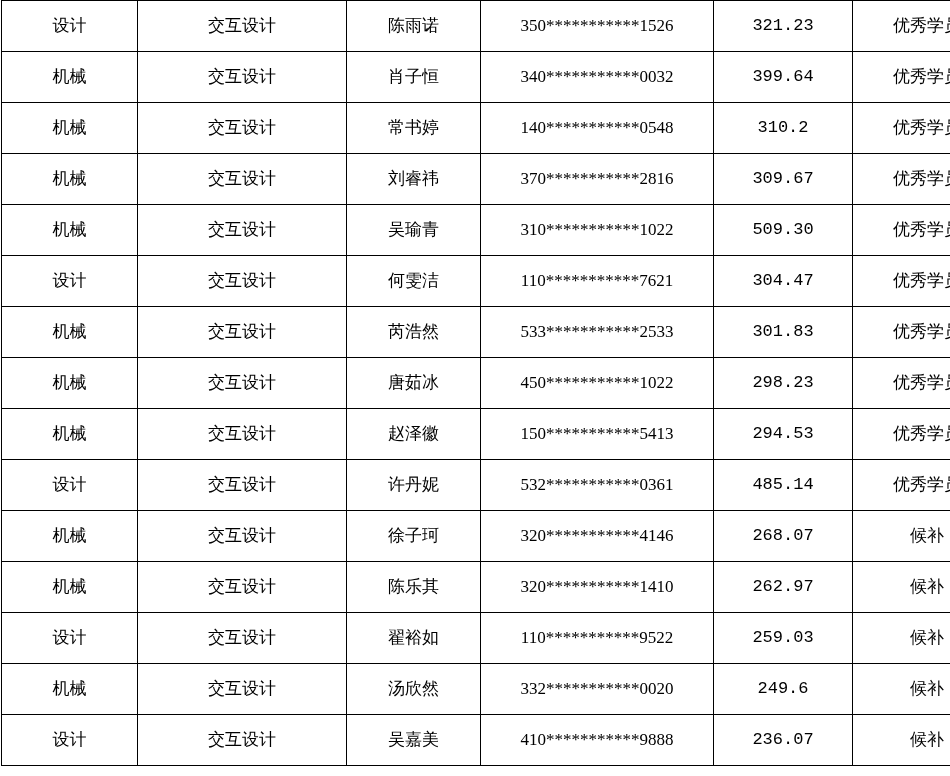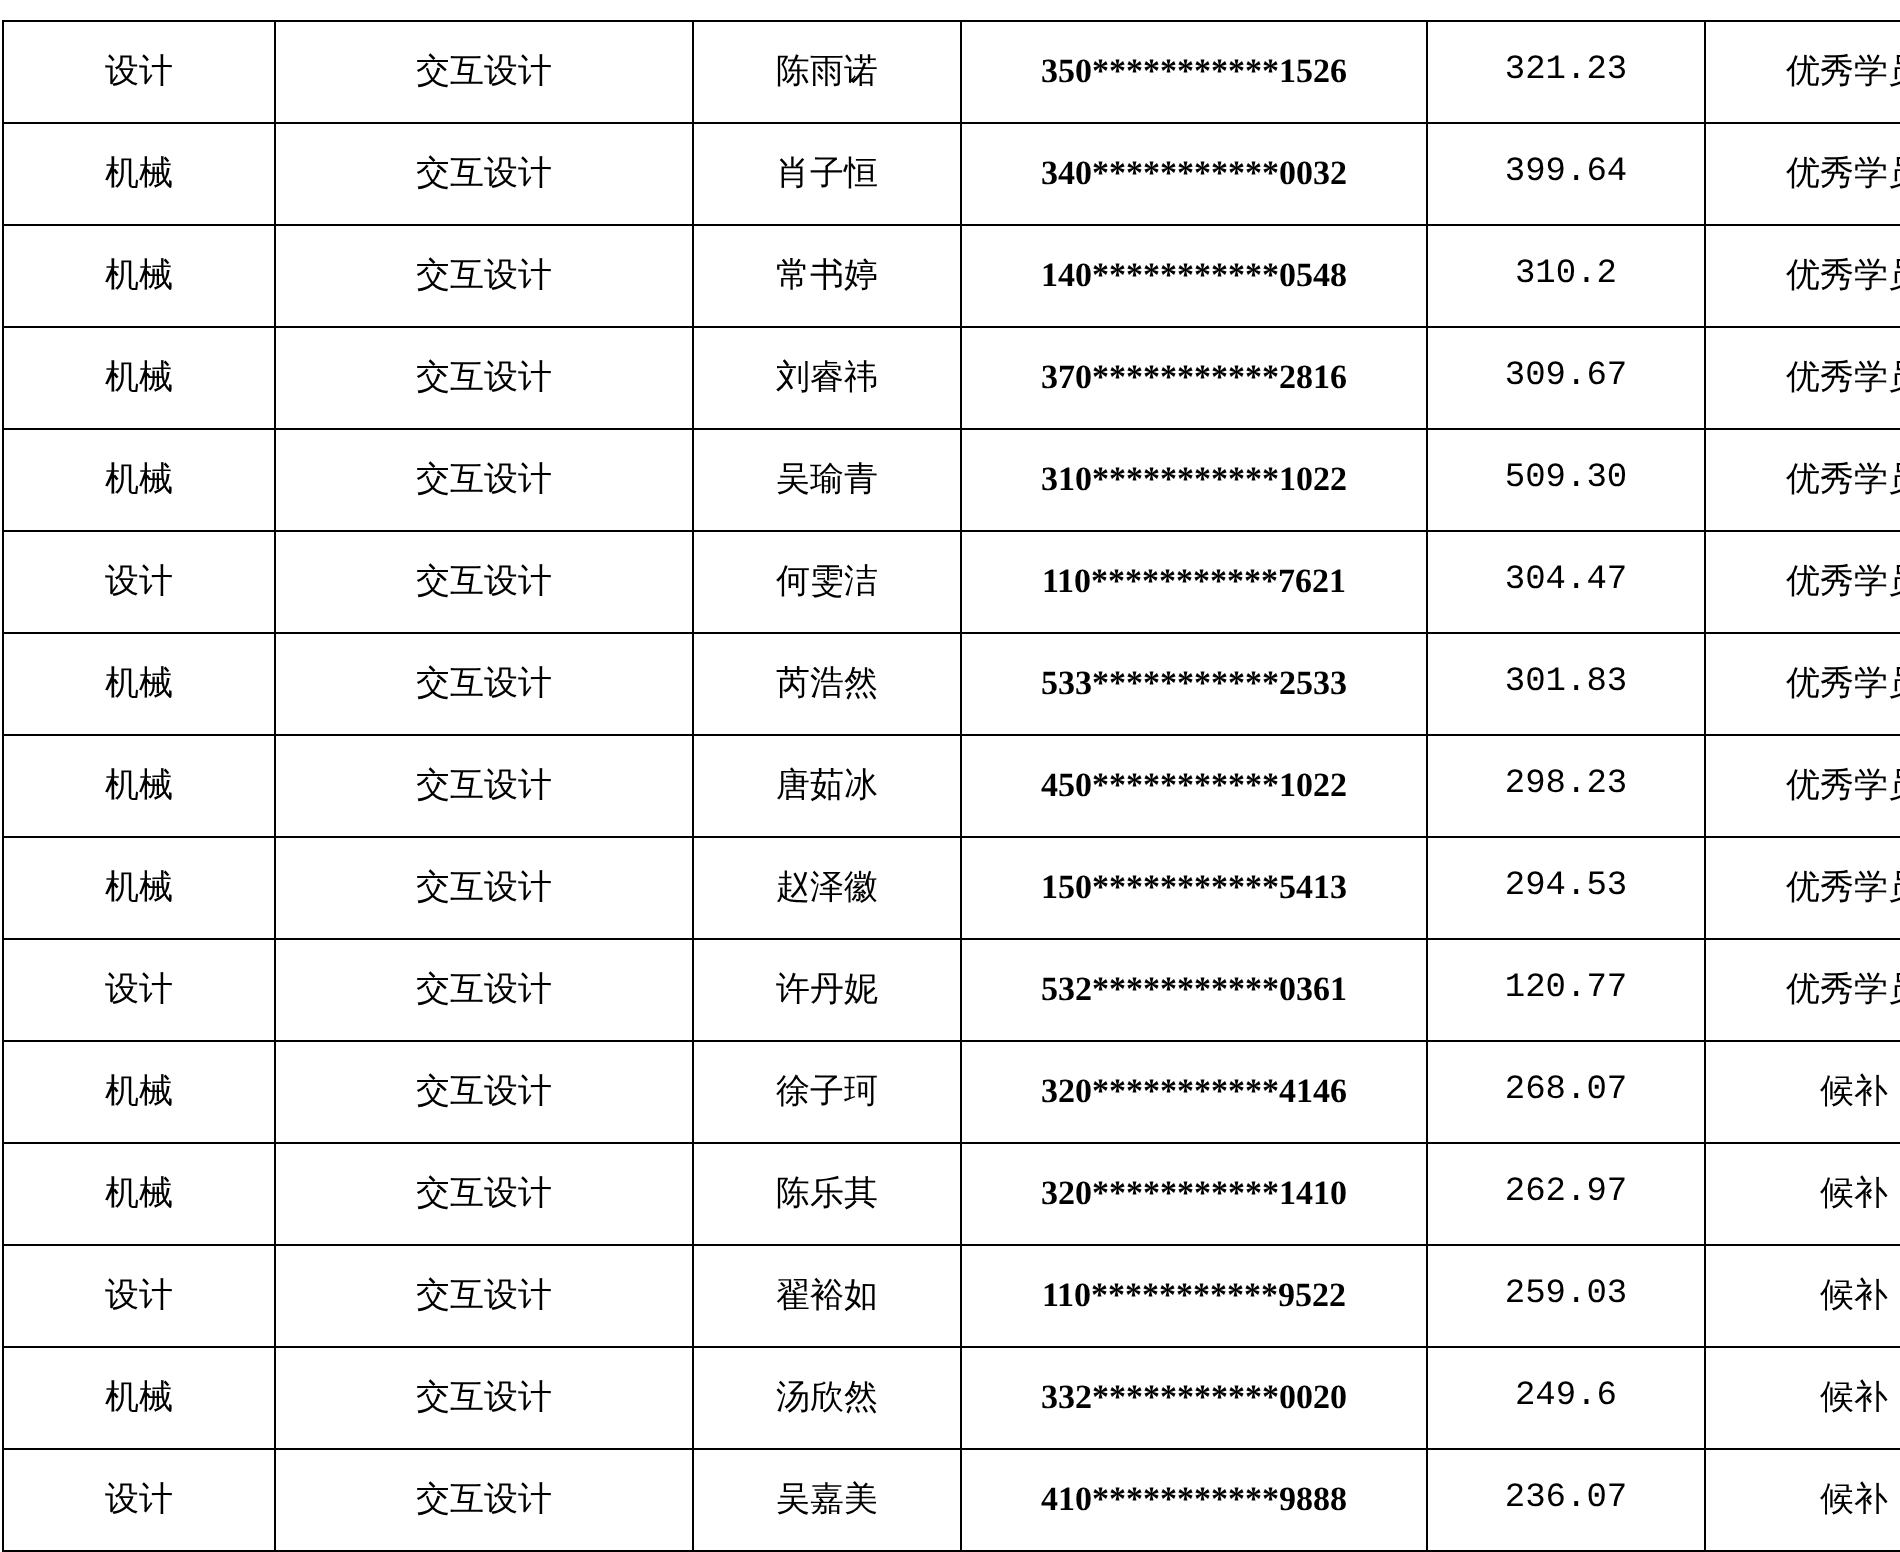--- a/index.html
+++ b/index.html
@@ -12,21 +12,21 @@
     height: 776px;
     font-family: "Liberation Serif", "DejaVu Serif", serif;
     color: #000000;
     overflow: hidden;
   }
   .sheet {
     width: 950px;
     height: 776px;
     box-sizing: border-box;
     display: flex;
-    align-items: flex-end;
+    align-items: flex-start;
     justify-content: flex-start;
   }
   table.result-table {
     border-collapse: collapse;
     table-layout: fixed;
     width: 948px;
     margin-left: 1px;
     margin-top: 0px;
   }
   table.result-table td {
@@ -36,21 +36,21 @@
     text-align: center;
     vertical-align: middle;
     font-size: 17px;
     line-height: 1.2;
     white-space: nowrap;
     overflow: hidden;
   }
   td.col-dept   { width: 127px; }
   td.col-major  { width: 200px; }
   td.col-name   { width: 125px; margin-left: 36px; }
-  td.col-id     { width: 224px; font-family: "Liberation Serif", "DejaVu Serif", serif; letter-spacing: 0px; font-weight: bold; }
+  td.col-id     { width: 224px; font-family: "Liberation Serif", "DejaVu Serif", serif; letter-spacing: 0px; }
   td.col-score  { width: 130px; font-family: Liberation Mono, monospace; }
   td.col-status { width: 140px; }
 </style>
 </head>
 <body>
 
 <div class="sheet">
   <table class="result-table">
     <tbody>
       <tr>
@@ -123,21 +123,21 @@
         <td class="col-name">赵泽徽</td>
         <td class="col-id">150***********5413</td>
         <td class="col-score">294.53</td>
         <td class="col-status">优秀学员</td>
       </tr>
       <tr>
         <td class="col-dept">设计</td>
         <td class="col-major">交互设计</td>
         <td class="col-name">许丹妮</td>
         <td class="col-id">532***********0361</td>
-        <td class="col-score">120.77</td>
+        <td class="col-score">485.14</td>
         <td class="col-status">优秀学员</td>
       </tr>
       <tr>
         <td class="col-dept">机械</td>
         <td class="col-major">交互设计</td>
         <td class="col-name">徐子珂</td>
         <td class="col-id">320***********4146</td>
         <td class="col-score">268.07</td>
         <td class="col-status">候补</td>
       </tr>

